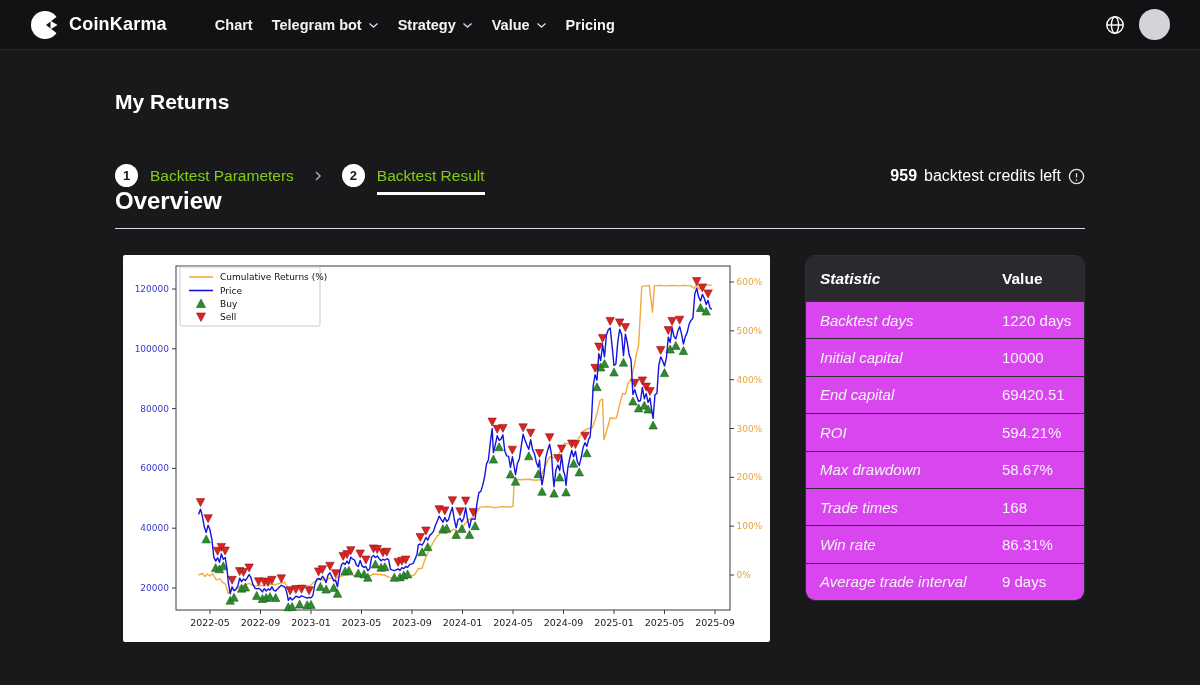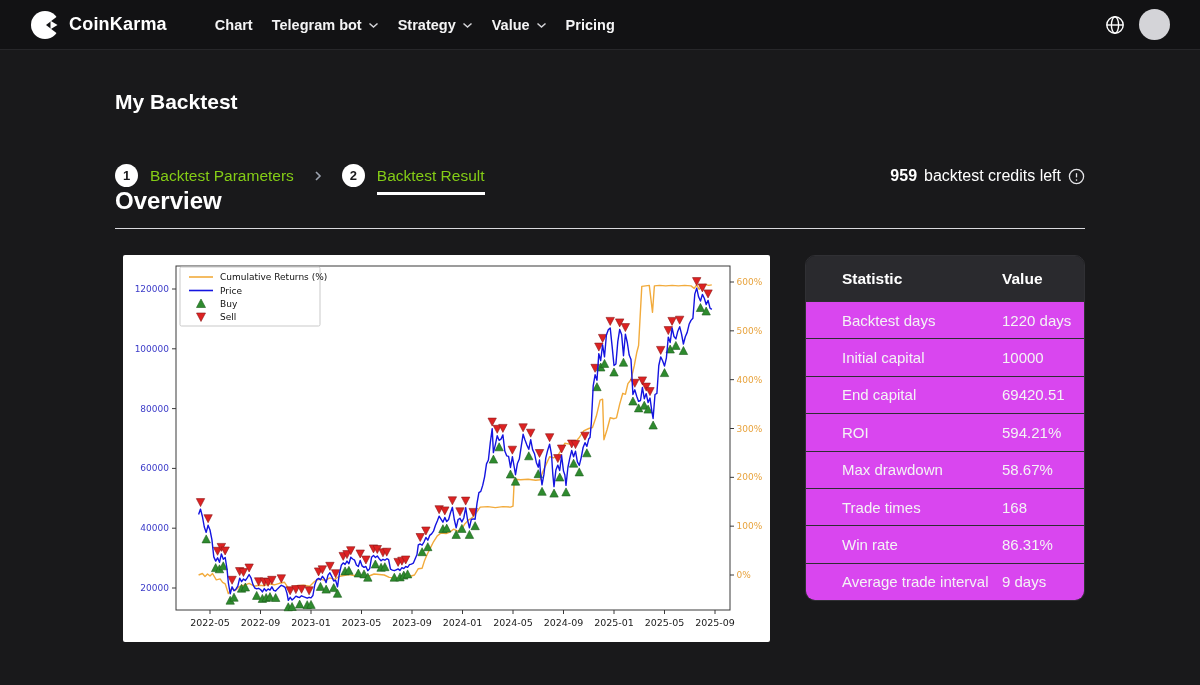--- a/index.html
+++ b/index.html
@@ -42,21 +42,21 @@
   .content-row { margin-top:26px; display:flex; align-items:flex-start; }
   .chart-card { width:647px; height:387px; background:#fff; border-radius:2px; margin-left:8px; }
   .chart-card svg { display:block; }
 
   .stats-card { width:280px; margin-left:35px; border:1px solid #303034; border-radius:10px;
                 overflow:hidden; background:#1b1b1e; }
   .t-header { display:grid; grid-template-columns:196px 1fr; align-items:center; height:45px;
               background:#2a2a2e; font-size:15.5px; font-weight:700; color:#fff; }
   .trow { display:grid; grid-template-columns:196px 1fr; align-items:center; height:37.4px;
           border-top:1px solid #2e2e32; font-size:15px; color:#f4f4f5; background:#d946ef; }
-  .tcell-l { padding-left:36px; }
+  .tcell-l { padding-left:14px;font-style:italic; }
 </style>
 </head>
 <body>
 
 <nav class="navbar">
   <div class="brand">
     <svg width="30" height="30" viewBox="0 0 30 30">
       <circle cx="15" cy="15" r="14" fill="#ffffff"></circle>
       <polygon points="16,15 31,3.5 31,26.5" fill="#121214"></polygon>
       <polygon points="27.5,15 20.5,10.7 20.5,19.3" fill="#ffffff"></polygon>
@@ -95,21 +95,21 @@
         <circle cx="10" cy="10" r="8.2"></circle>
           <ellipse cx="10" cy="10" rx="3.6" ry="8.2"></ellipse>
           <line x1="1.8" y1="10" x2="18.2" y2="10"></line>
       </svg>
     </span>
     <div class="avatar"></div>
   </div>
 </nav>
 
 <main>
-  <h1 class="page-title">My Backtest</h1>
+  <h1 class="page-title">My Returns</h1>
 
   <div class="stepper-row">
     <div class="steps">
       <div class="step">
         <span class="step-circle">1</span>
         <span class="step-label">Backtest Parameters</span>
       </div>
       <span class="step-sep">
         <svg width="12" height="12" viewBox="0 0 12 12" fill="none" stroke="#9ca3af" stroke-width="1.6">
             <path d="M4 2l4 4-4 4"></path>

